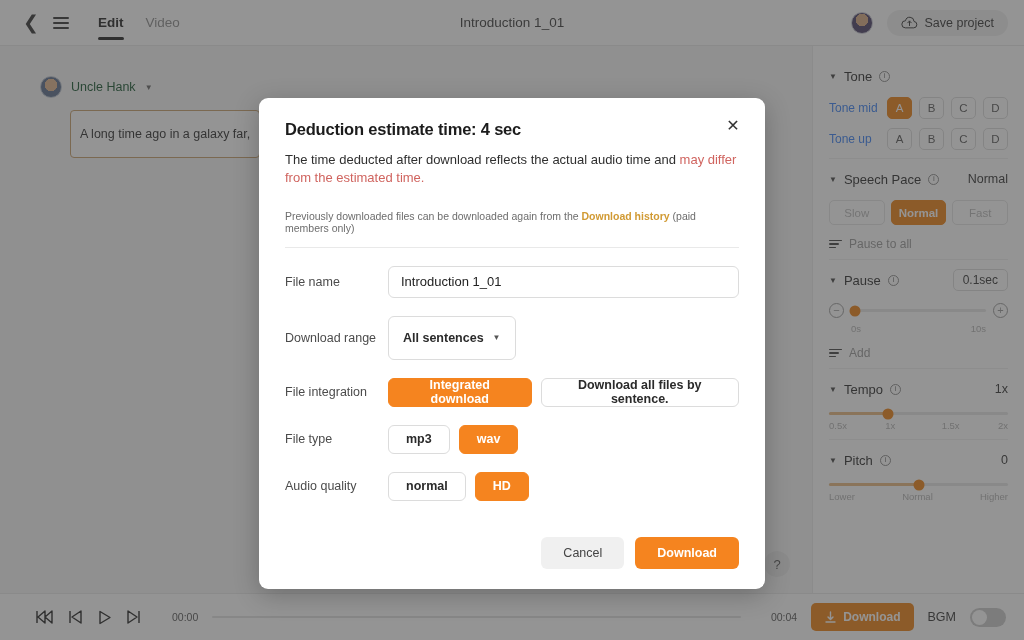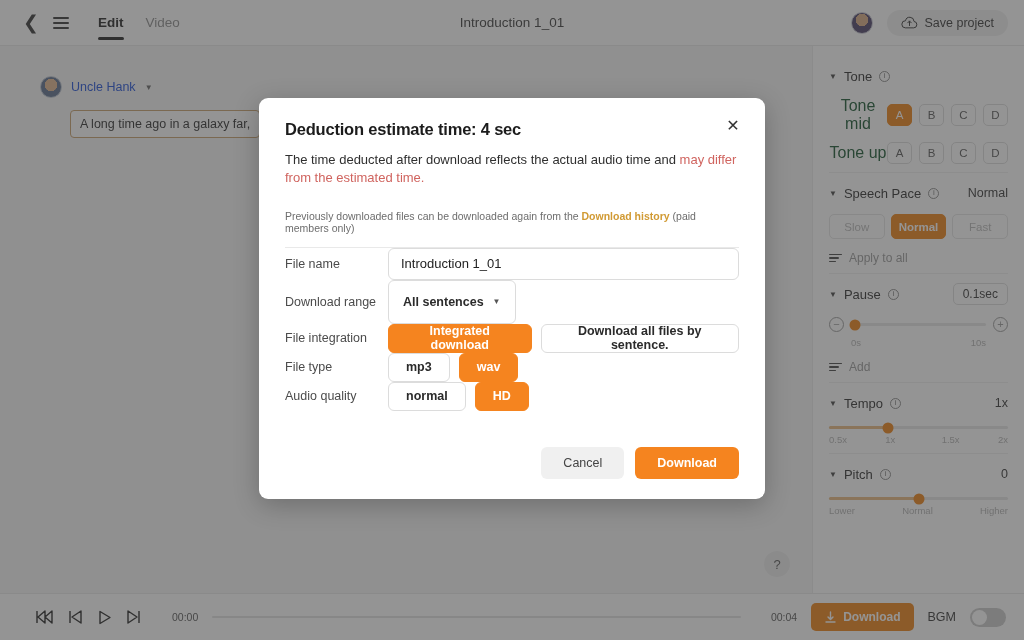--- a/index.html
+++ b/index.html
@@ -56,26 +56,26 @@
   .canvas {
     position: absolute; top: 46px; left: 0; width: 812px; height: 547px;
     background: #f7f7f7; padding: 30px 0 0 40px;
   }
   .speaker-row { display: flex; align-items: center; gap: 9px; }
   .spk-avatar {
     width: 22px; height: 22px; border-radius: 50%;
     background: radial-gradient(circle at 50% 40%, #e0b48c 0 40%, #5b6e8c 41% 100%);
     border: 1px solid #bfc6d2;
   }
-  .spk-name { font-size: 12.5px; color: #1d4ed8; }
+  .spk-name { font-size: 12.5px; color: #14532d; }
   .spk-caret { font-size: 8px; color: #666; }
   .sentence-row { display: flex; align-items: center; gap: 6px; margin-top: 12px; margin-left: 30px; }
   .sentence-box {
     border: 1px solid #c8a06a; border-radius: 4px; background: #fff;
-    padding: 6px 9px; font-size: 12.5px; color: #2b2b2b; white-space: nowrap;
+    padding: 16px 9px; font-size: 12.5px; color: #2b2b2b; white-space: nowrap;
   }
   .play-dot {
     width: 22px; height: 22px; border-radius: 50%; background: #3d4a8c;
   }
   .help-btn {
     position: absolute; right: 22px; bottom: 16px;
     width: 26px; height: 26px; border-radius: 50%;
     background: #ececec; color: #555; font-size: 13px;
     display: flex; align-items: center; justify-content: center; cursor: pointer;
   }
@@ -91,21 +91,21 @@
   .sec-head { display: flex; align-items: center; gap: 7px; height: 24px; }
   .caret { font-size: 8px; color: #444; }
   .sec-title { font-size: 13px; color: #2b2b2b; }
   .info-i {
     width: 11px; height: 11px; border: 1px solid #8a8a8a; border-radius: 50%;
     font-size: 8px; color: #777; display: inline-flex; align-items: center;
     justify-content: center; line-height: 1;
   }
   .sec-value { margin-left: auto; font-size: 12.5px; color: #333; }
   .row-tone { display: flex; align-items: center; margin-top: 9px; }
-  .row-label { font-size: 16px; color: #14532d; width: 58px; text-align: center; }
+  .row-label { font-size: 12px; color: #3b82f6; width: 58px; }
   .tone-btns { display: flex; gap: 7px; }
   .tone-b {
     width: 25px; height: 22px; border-radius: 5px; border: 1px solid #dcdcdc;
     background: #fff; color: #555; font-size: 11.5px;
     display: flex; align-items: center; justify-content: center; cursor: pointer;
   }
   .tone-b.sel { background: #EE8012; border-color: #EE8012; color: #fff; }
   .pace-btns { display: flex; gap: 6px; margin-top: 9px; }
   .pace-b {
     flex: 1; height: 25px; border-radius: 5px; border: 1px solid #e4e4e4;
@@ -186,21 +186,21 @@
   .modal-close {
     position: absolute; right: 22px; top: 18px; width: 20px; height: 20px;
     color: #333; font-size: 16px; cursor: pointer; line-height: 20px; text-align: center;
   }
   .modal-desc { margin-top: 12px; font-size: 13px; line-height: 1.42; color: #2f2f2f; }
   .warn { color: #d0645f; }
   .modal-sub { margin-top: 22px; font-size: 10.5px; color: #6d6d6d; }
   .hist-link { color: #d19a33; font-weight: 700; cursor: pointer; }
   .divider { height: 1px; background: #e9e9e9; margin: 13px 0 0 0; }
 
-  .frow { display: flex; align-items: center; }
+  .frow { display: flex; align-items: center; margin-top: 18px; }
   .flabel { width: 103px; font-size: 12.5px; color: #4b4b4b; flex: none; }
   .text-input {
     flex: 1; height: 32px; border: 1px solid #dcdcdc; border-radius: 6px;
     padding: 0 12px; font-size: 13px; color: #222; background: #fff;
     font-family: "Liberation Sans", sans-serif; outline: none;
   }
   .select-box {
     display: flex; align-items: center; gap: 9px;
     border: 1px solid #dcdcdc; border-radius: 6px; background: #fff;
     height: 44px; padding: 0 14px; font-size: 12.5px; font-weight: 700;
@@ -311,21 +311,21 @@
         <div class="pace-b">Slow</div>
         <div class="pace-b sel">Normal</div>
         <div class="pace-b">Fast</div>
       </div>
       <div class="link-row">
         <span class="list-ico">
             <i></i>
             <i></i>
             <i></i>
           </span>
-        <span>Apply to all</span>
+        <span>Pause to all</span>
       </div>
     </div>
 
     <div class="sec">
       <div class="sec-head">
         <span class="caret">▼</span>
         <span class="sec-title">Pause</span>
         <span class="info-i">i</span>
         <span class="pill-val">0.1sec</span>
       </div>

